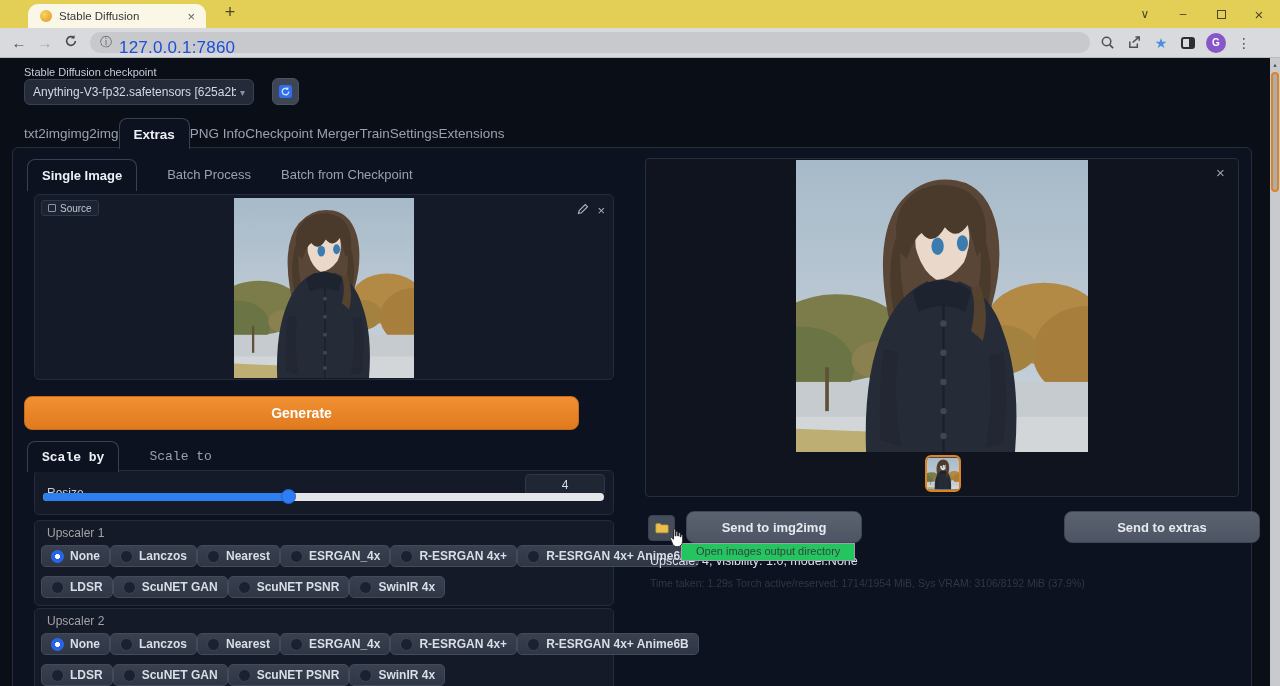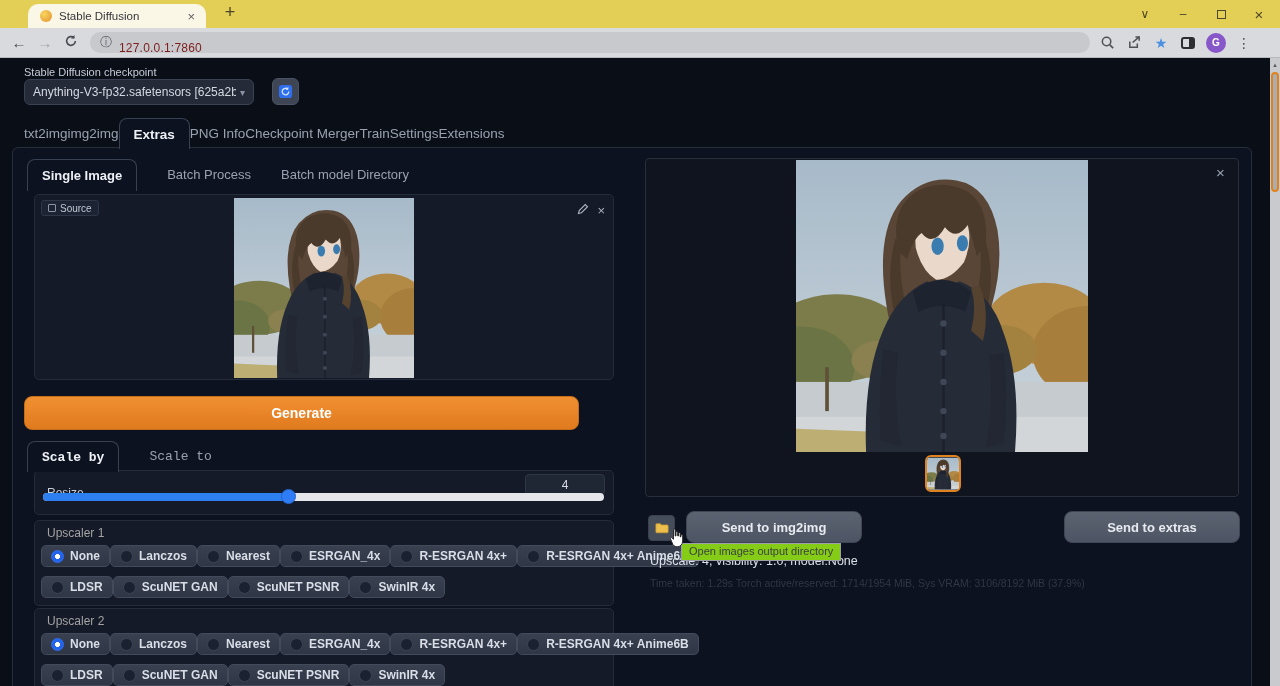--- a/index.html
+++ b/index.html
@@ -20,21 +20,21 @@
             color:#4b452a; font-size:12px; }
   .winctl .maxbox { display:inline-block; width:9px; height:9px; border:1.5px solid #4b452a; }
 
   .toolbar { position:absolute; left:0; top:28px; width:1280px; height:30px; background:#d8dadd;
              border-bottom:1px solid #b7b9bc; display:flex; align-items:center; }
   .nav-ic { width:26px; text-align:center; font-size:15px; color:#454a50; flex:none; }
   .nav-ic.disabled { color:#a3a6ab; }
   .url-pill { margin-left:6px; width:1000px; height:21px; border-radius:11px; background:#c7c9cd;
               display:flex; align-items:center; padding:0 10px; flex:none; }
   .info-ic { font-size:12px; color:#5a5e63; margin-right:7px; }
-  .url-text { font-size:12px; color:#7f1d1d; letter-spacing:.2px;margin-top:11px; }
+  .url-text { font-size:17px; color:#1d4ed8; letter-spacing:.2px;margin-top:11px; }
   .tb-right { display:flex; align-items:center; margin-left:8px; gap:9px; }
   .tb-ic { width:18px; height:18px; display:flex; align-items:center; justify-content:center; flex:none; }
   .star-ic { color:#4a8fe0; font-size:14px; }
   .sidebar-ic { width:14px; height:12px; border:2px solid #2c2e31; border-radius:3px; position:relative; }
   .sidebar-ic::after { content:""; position:absolute; right:0; top:0; width:4px; height:8px; background:#2c2e31; }
   .avatar { width:20px; height:20px; border-radius:50%; background:#8756c8; color:#fff; font-size:10px; font-weight:700;
             display:flex; align-items:center; justify-content:center; }
   .kebab { font-size:14px; color:#4e5156; }
 
   
@@ -107,25 +107,25 @@
              background:#0f141e; border:1px solid #272e3c; border-radius:4px; }
   .gal-close { position:absolute; left:1216px; top:164px; font-size:15px; color:#98a1b0; z-index:4; }
   .thumb { position:absolute; left:925px; top:455px; width:36px; height:37px; border:2px solid #e0831f;
            border-radius:6px; overflow:hidden; background:#20242e; }
 
   .folder-btn { position:absolute; left:648px; top:515px; width:27px; height:26px; background:#454c5a;
                 border:1px solid #3a4150; border-radius:4px; display:flex; align-items:center; justify-content:center; }
   .send-btn { position:absolute; top:511px; height:32px; border-radius:8px;
               background:linear-gradient(#5b6270,#4d5463); border:1px solid #404754;
               color:#e7eaf0; font-size:13px; font-weight:600; display:flex; align-items:center; justify-content:center; }
-  .send-1 { left:686px; width:176px; } .send-2 { left:876px; width:175px; } .send-3 { left:1064px; width:176px; }
+  .send-1 { left:686px; width:176px; } .send-2 { left:876px; width:175px; } .send-3 { left:1064px; width:196px; }
 
   .status-line { position:absolute; left:650px; top:554px; font-size:12.5px; color:#dbe0e8; z-index:1; }
-  .tooltip { position:absolute; left:681px; top:543px; height:18px; background:#84cc16; border:1px solid #9da0a6;
-             color:#3c4043; font-size:11px; padding:1px 7px 0; white-space:nowrap; z-index:5; }
+  .tooltip { position:absolute; left:681px; top:543px; height:18px; background:#22c55e; border:1px solid #9da0a6;
+             color:#3c4043; font-size:11px; padding:1px 14px 0; white-space:nowrap; z-index:5; }
   .perf-stats { position:absolute; left:650px; top:577px; font-size:10.5px; color:#2f3744; z-index:1; }
   .cursor { position:absolute; left:666px; top:527px; width:20px; height:22px; z-index:6; }
 </style>
 </head>
 <body>
 
 <div id="app">
 
   <svg width="0" height="0" style="position:absolute" aria-hidden="true">
     <defs>
@@ -249,21 +249,21 @@
       <div class="tab-item">Settings</div>
       <div class="tab-item">Extensions</div>
     </div>
 
   <div class="container"></div>
 
   <div class="sub-tabs">
 
   <div class="tab-item selected">Single Image</div>
       <div class="tab-item">Batch Process</div>
-      <div class="tab-item">Batch model Directory</div>
+      <div class="tab-item">Batch from Checkpoint</div>
     </div>
 
   <div class="box source-box">
     <div class="source-chip">
       <span class="img-ic"></span>
       <span>Source</span>
     </div>
     <div class="source-tools">
       <span>
         <svg width="12" height="12" viewBox="0 0 16 16">

